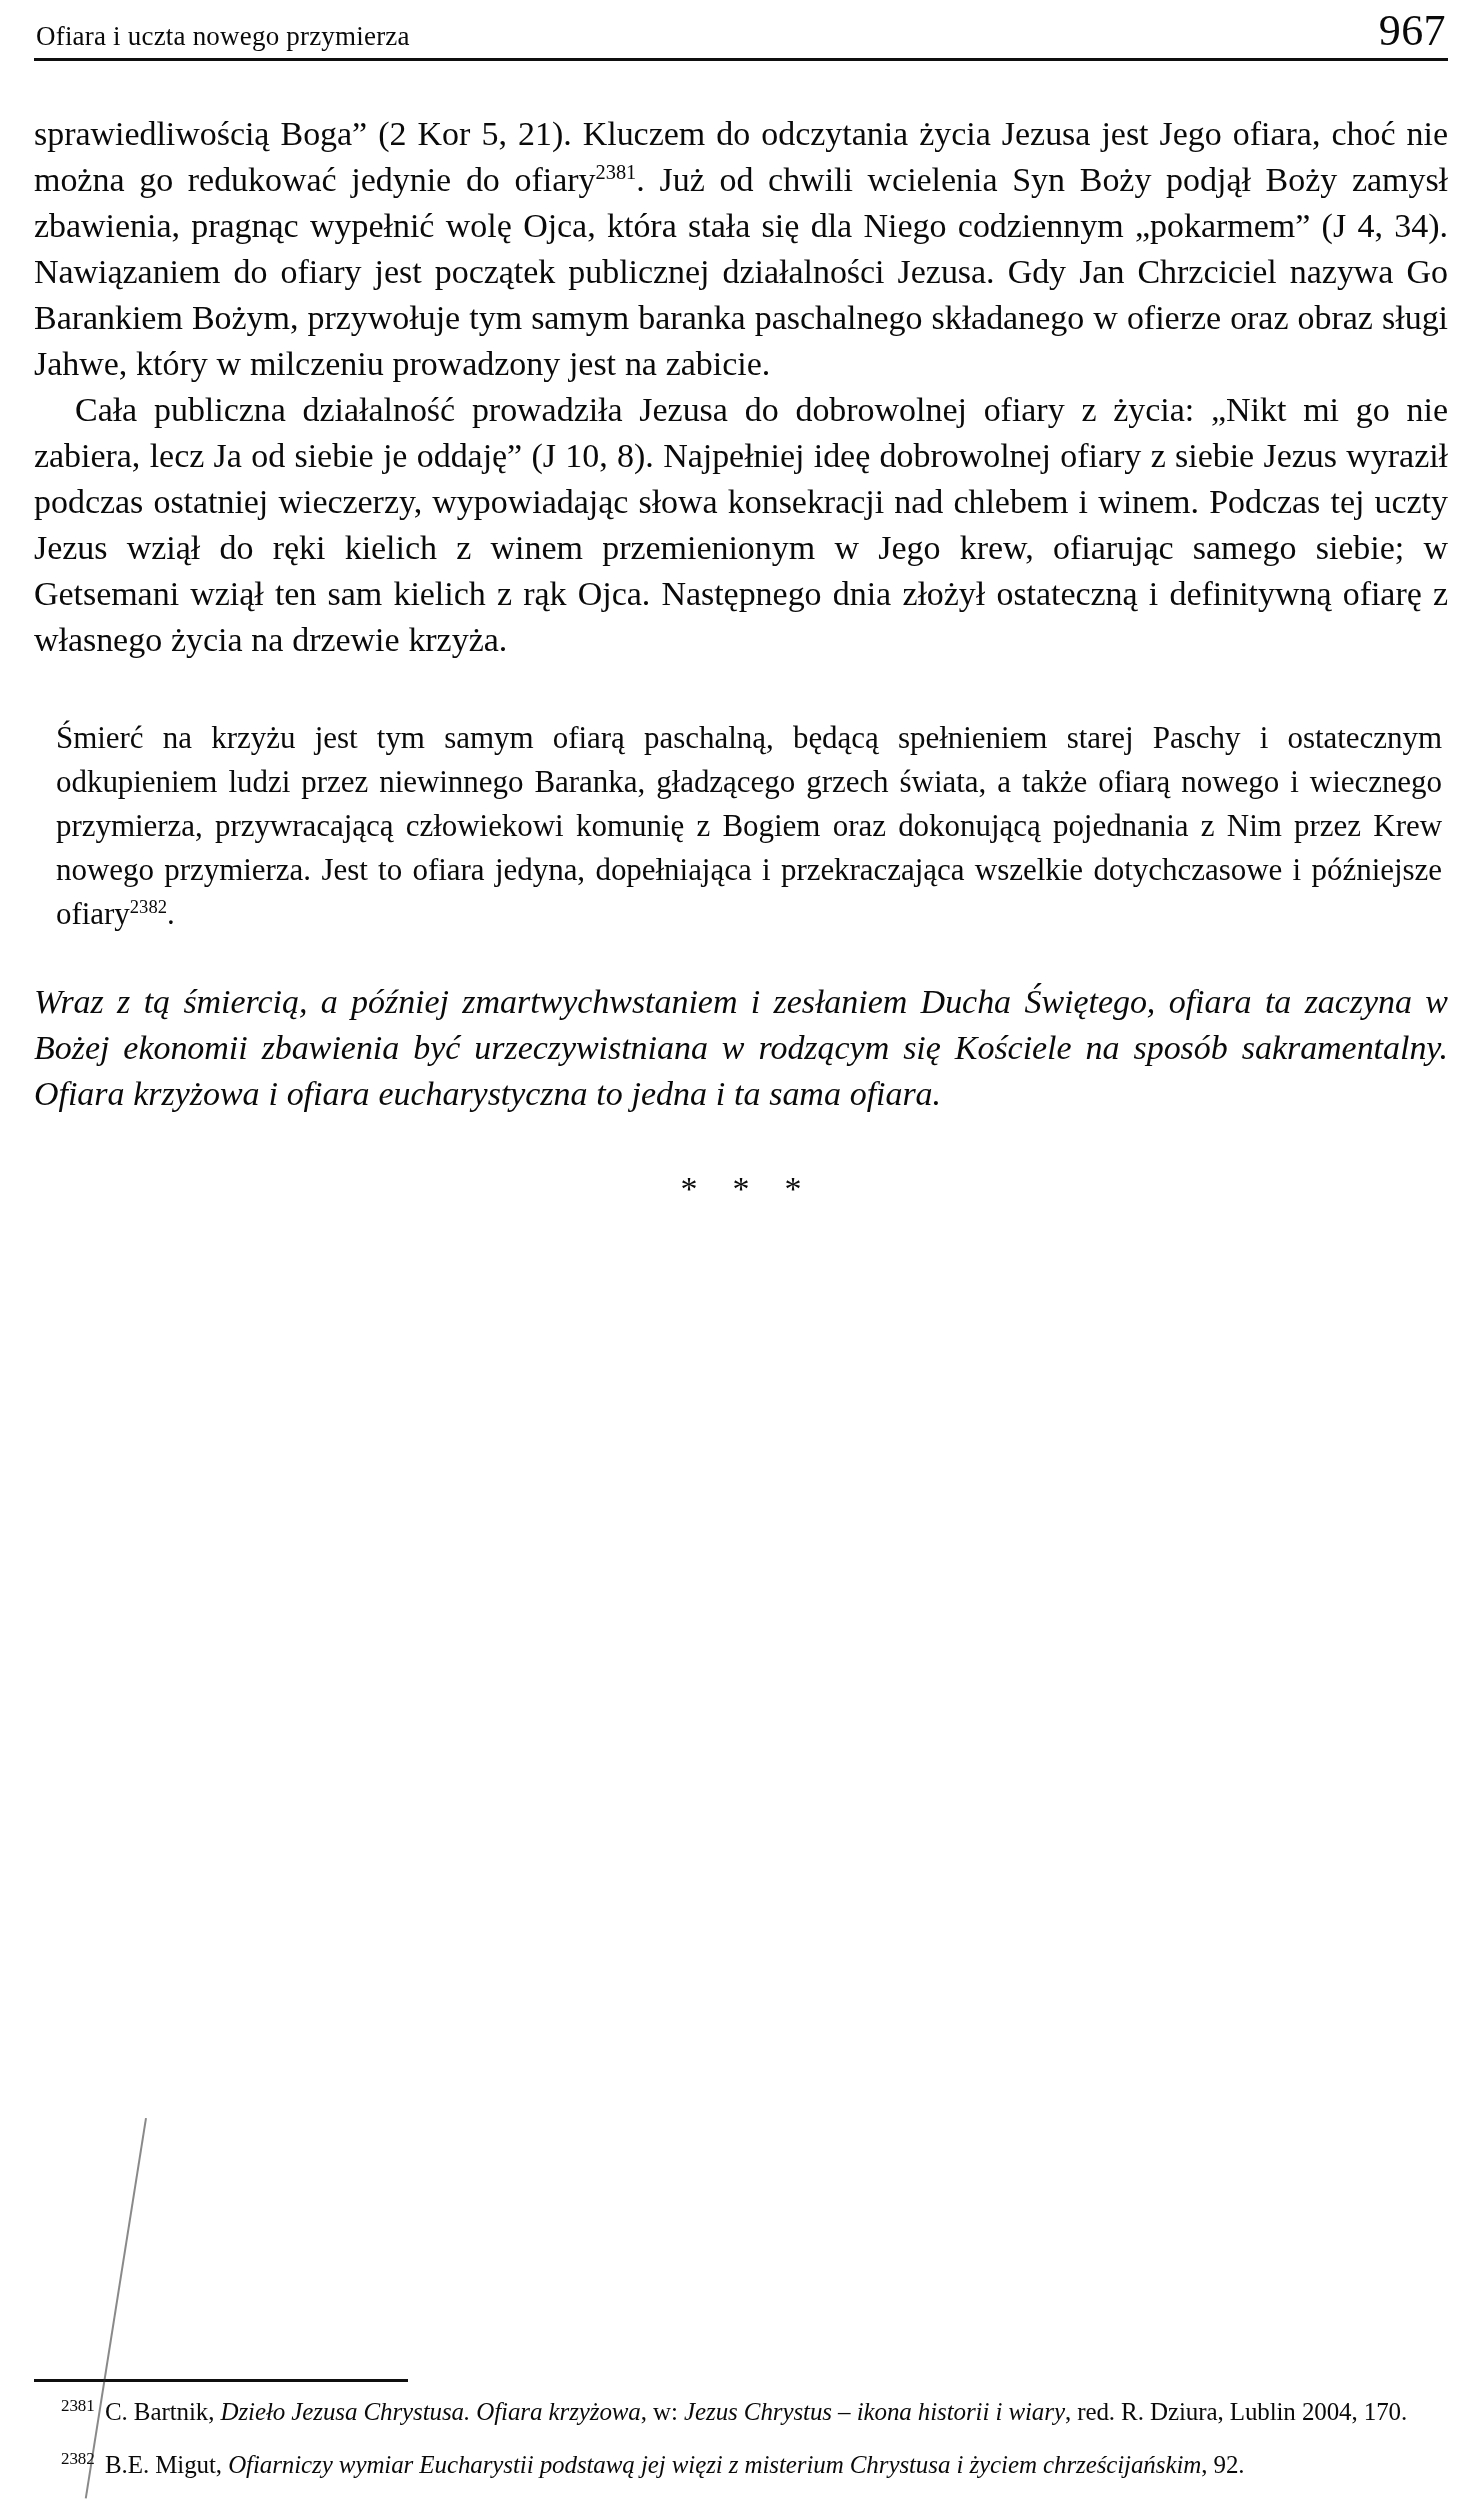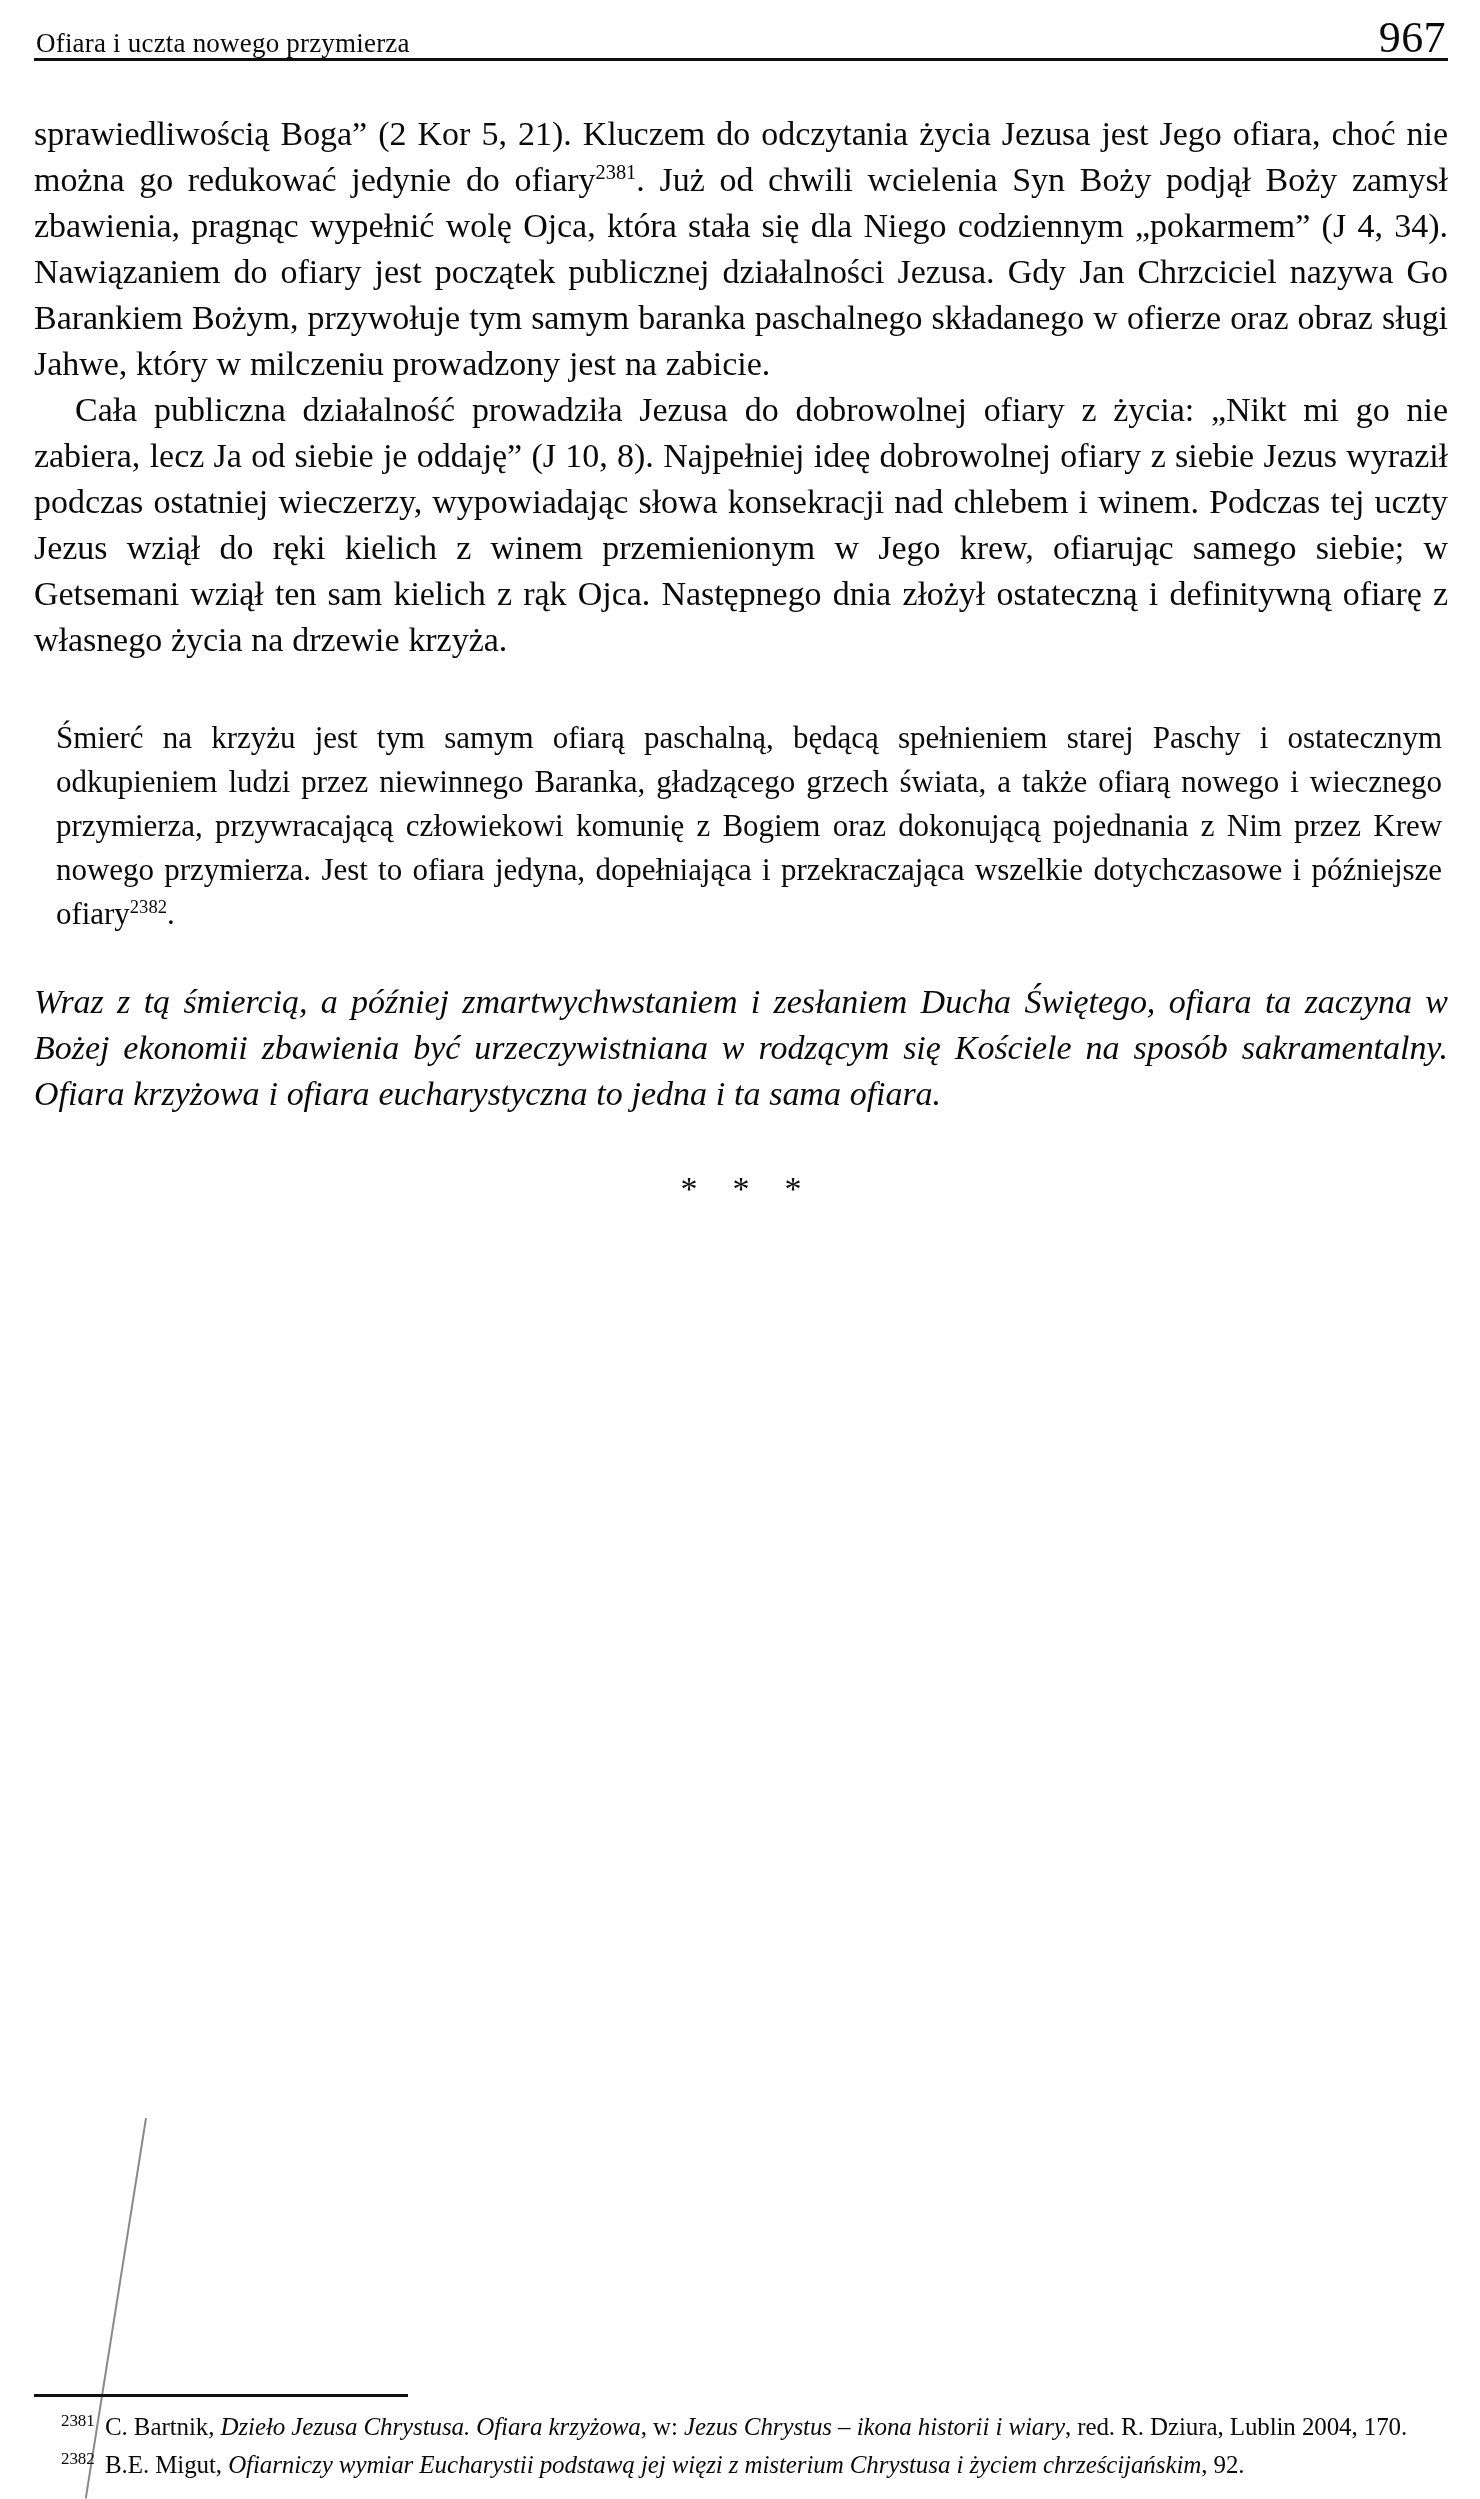--- a/index.html
+++ b/index.html
@@ -21,21 +21,21 @@
     width: 1481px;
     height: 2500px;
     box-sizing: border-box;
     padding: 0;
   }
 
   
   .runhead {
     position: absolute;
     left: 36px;
-    top: 12px;
+    top: 5px;
     width: 1410px;
     display: flex;
     align-items: baseline;
     justify-content: space-between;
   }
   .runhead-title {
     font-size: 27px;
     letter-spacing: 0.2px;
     white-space: nowrap;
   }
@@ -112,21 +112,21 @@
     background: #0f0f0f;
     margin: 0 0 12px 0;
   }
   p.footnote {
     margin: 0;
     font-size: 25px;
     line-height: 35px;
     text-align: justify;
     letter-spacing: -0.1px;
   }
-  p.footnote + p.footnote { margin-top: 3px; }
+  p.footnote + p.footnote { margin-top: 18px; }
   .fn-num {
     font-size: 0.68em;
     vertical-align: super;
     line-height: 0;
     margin-left: 27px;
     margin-right: 10.4px;
   }
   .it { font-style: italic; }
 
   

